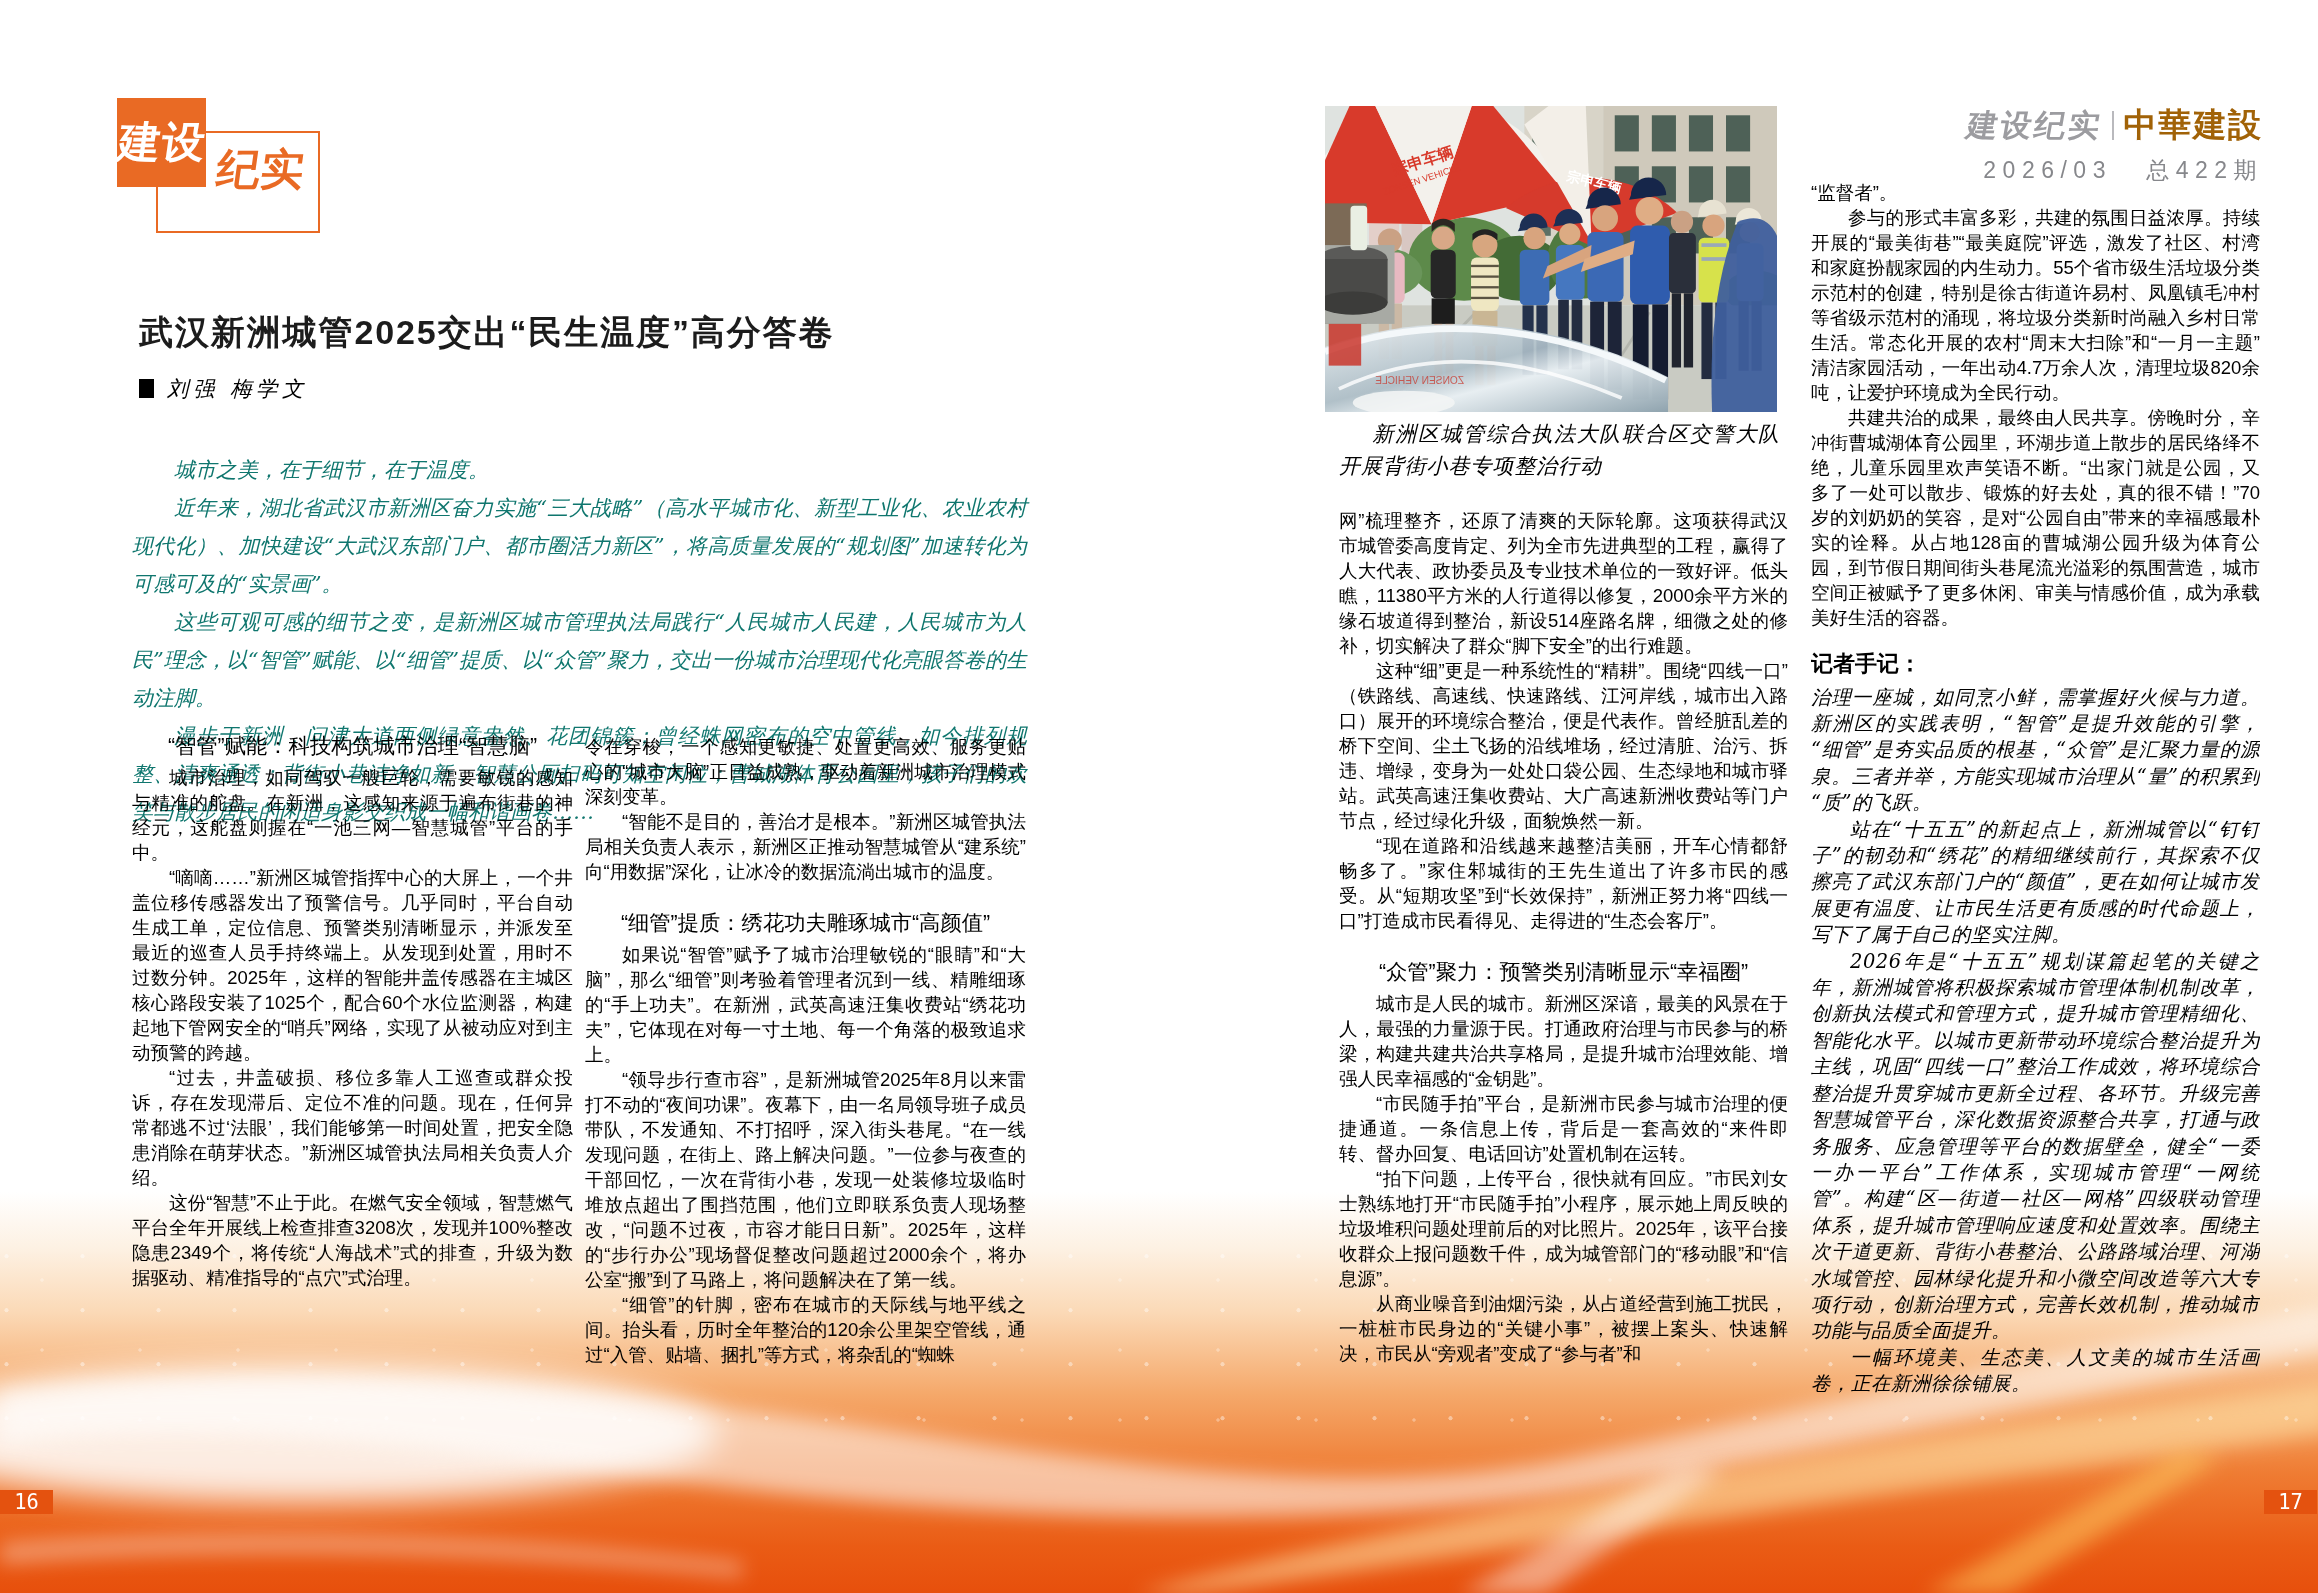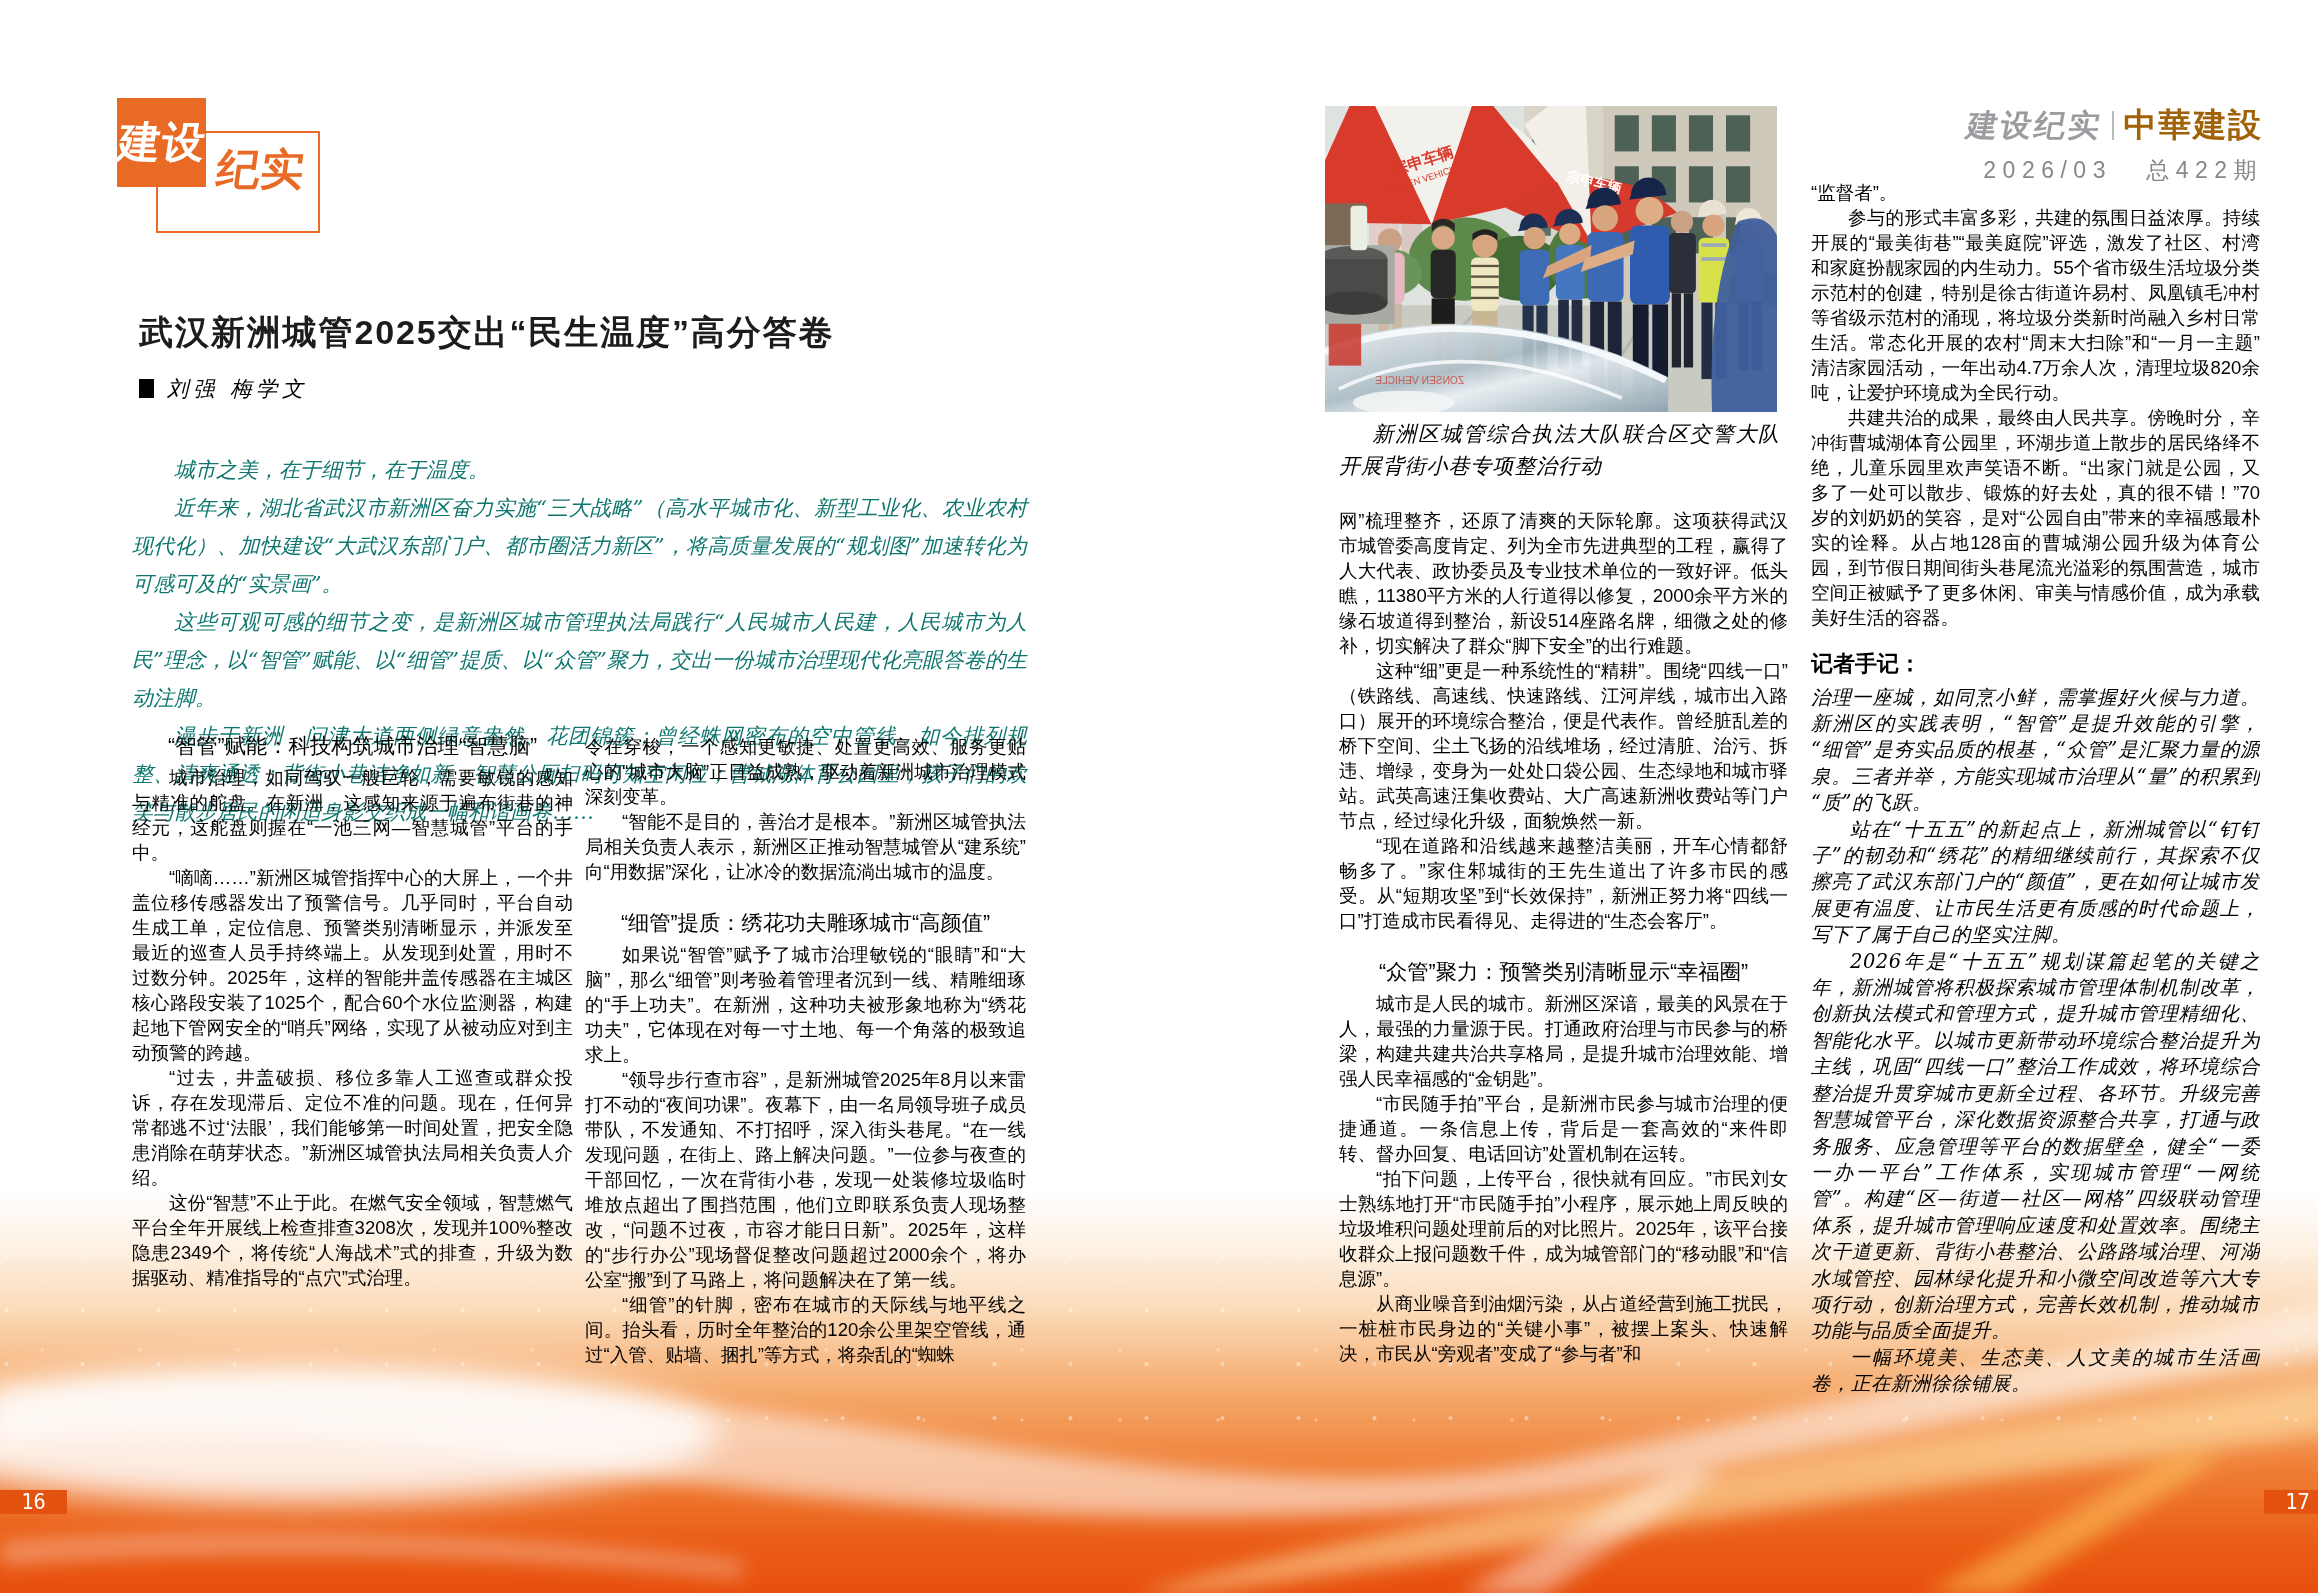--- a/index.html
+++ b/index.html
@@ -12,21 +12,21 @@
           rgba(255,255,255,0) 0%, #fdf1e3 14%, #fbd9b6 30%, #f5a96b 50%,
           #ef7c33 70%, #ea5c15 88%, #e74f0c 100%);}
   .wave svg{position:absolute;left:0;top:0;}
   .wave-dots{position:absolute;left:0;top:56px;width:100%;height:195px;opacity:.45;
         background-image:
           radial-gradient(circle at 6.5px 8.3px, rgba(255,255,255,.9) 0 1.9px, transparent 2.3px),
           radial-gradient(circle at 42px 32px, rgba(255,255,255,.7) 0 1.4px, transparent 1.9px);
         background-size:76px 54px, 98px 70px;}
 
   
-  .pagenum{position:absolute;top:1490px;width:67px;height:24px;background:#e4520f;z-index:6;
+  .pagenum{position:absolute;top:1490px;width:53px;height:24px;background:#e4520f;z-index:6;
            color:#fff;font-size:20.4px;line-height:24px;text-align:center;font-family:"DejaVu Sans Mono","Liberation Mono",monospace;}
   .pagenum.left{left:0;} .pagenum.right{left:2264px;}
 
   
   .logo{position:absolute;left:117px;top:98px;width:218px;height:141px;z-index:3;}
   .logo .outline{position:absolute;left:39px;top:33px;width:160px;height:98px;border:2.8px solid #e96a24;}
   .logo .solid{position:absolute;left:0;top:0;width:89px;height:89px;background:#e96a24;
                display:flex;align-items:center;justify-content:center;}
   .logo .solid span{color:#fff;font-size:43px;font-weight:900;transform:skewX(-8deg);letter-spacing:0.9px;}
   .logo .jishi{position:absolute;left:100px;top:43px;color:#e96a24;font-size:43px;font-weight:900;
@@ -131,21 +131,21 @@
     <p>城市治理，如同驾驭一艘巨轮，需要敏锐的感知与精准的舵盘。在新洲，这感知来源于遍布街巷的神经元，这舵盘则握在“一池三网—智慧城管”平台的手中。</p>
     <p>“嘀嘀……”新洲区城管指挥中心的大屏上，一个井盖位移传感器发出了预警信号。几乎同时，平台自动生成工单，定位信息、预警类别清晰显示，并派发至最近的巡查人员手持终端上。从发现到处置，用时不过数分钟。2025年，这样的智能井盖传感器在主城区核心路段安装了1025个，配合60个水位监测器，构建起地下管网安全的“哨兵”网络，实现了从被动应对到主动预警的跨越。</p>
     <p>“过去，井盖破损、移位多靠人工巡查或群众投诉，存在发现滞后、定位不准的问题。现在，任何异常都逃不过‘法眼’，我们能够第一时间处置，把安全隐患消除在萌芽状态。”新洲区城管执法局相关负责人介绍。</p>
     <p>这份“智慧”不止于此。在燃气安全领域，智慧燃气平台全年开展线上检查排查3208次，发现并100%整改隐患2349个，将传统“人海战术”式的排查，升级为数据驱动、精准指导的“点穴”式治理。</p>
   </div>
 
   <div class="col c2">
     <p class="cont">令在穿梭，一个感知更敏捷、处置更高效、服务更贴心的“城市大脑”正日益成熟，驱动着新洲城市治理模式深刻变革。</p>
     <p>“智能不是目的，善治才是根本。”新洲区城管执法局相关负责人表示，新洲区正推动智慧城管从“建系统”向“用数据”深化，让冰冷的数据流淌出城市的温度。</p>
     <h3 class="col-head gap">“细管”提质：绣花功夫雕琢城市“高颜值”</h3>
-    <p>如果说“智管”赋予了城市治理敏锐的“眼睛”和“大脑”，那么“细管”则考验着管理者沉到一线、精雕细琢的“手上功夫”。在新洲，这种功夫被形象地称为“绣花功夫”，它体现在对每一寸土地、每一个角落的极致追求上。</p>
+    <p>如果说“智管”赋予了城市治理敏锐的“眼睛”和“大脑”，那么“细管”则考验着管理者沉到一线、精雕细琢的“手上功夫”。在新洲，武英高速汪集收费站“绣花功夫”，它体现在对每一寸土地、每一个角落的极致追求上。</p>
     <p>“领导步行查市容”，是新洲城管2025年8月以来雷打不动的“夜间功课”。夜幕下，由一名局领导班子成员带队，不发通知、不打招呼，深入街头巷尾。“在一线发现问题，在街上、路上解决问题。”一位参与夜查的干部回忆，一次在背街小巷，发现一处装修垃圾临时堆放点超出了围挡范围，他们立即联系负责人现场整改，“问题不过夜，市容才能日日新”。2025年，这样的“步行办公”现场督促整改问题超过2000余个，将办公室“搬”到了马路上，将问题解决在了第一线。</p>
     <p>“细管”的针脚，密布在城市的天际线与地平线之间。抬头看，历时全年整治的120余公里架空管线，通过“入管、贴墙、捆扎”等方式，将杂乱的“蜘蛛</p>
   </div>
 
   <div class="mag-header">
     <div class="row1">
       <span class="mh-section">建设纪实</span>
       <span class="mh-div"></span>
       <span class="mh-mag">中華建設</span>
     </div>

